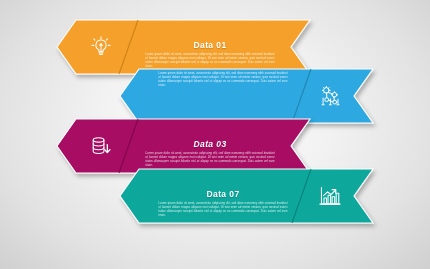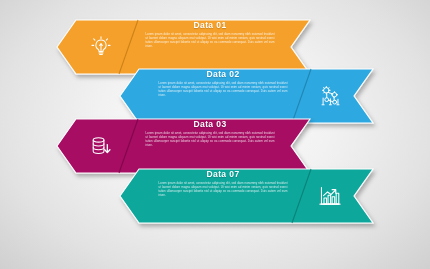--- a/index.html
+++ b/index.html
@@ -9,42 +9,42 @@
     background:radial-gradient(ellipse 70% 80% at 50% 45%,#fdfdfd 0%,#f2f2f2 38%,#e2e2e2 72%,#cfcfcf 100%);
   }
   #stage{position:relative;width:430px;height:269px;}
 
   .band{position:absolute;height:54px;}
   .band svg{position:absolute;inset:0;width:100%;height:100%;overflow:visible;}
 
   .content{position:absolute;top:0;height:100%;pointer-events:none;}
   .title{
     color:#ffffff;font-weight:bold;font-size:8.5px;letter-spacing:.4px;
-    text-align:center;margin:0;padding-top:0;line-height:10px;
+    text-align:center;margin:0;padding-top:20px;line-height:10px;
     text-shadow:0 1px 1px rgba(0,0,0,.18);
   }
   .body-txt{
     margin:3px auto 0;color:rgba(255,255,255,.80);
     font-size:2.9px;line-height:3.9px;text-align:justify;
     width:86%;word-spacing:.2px;
   }
   .icon-wrap{position:absolute;top:0;height:100%;display:flex;align-items:center;justify-content:center;}
   .icon-wrap svg{position:static;width:26px;height:26px;overflow:visible;}
 
   
   #band1{left:57px;top:20px;width:253px;}
   #band1 .content{left:78px;width:150px;}
   #band1 .icon-wrap{left:22px;width:44px;}
 
   #band2{left:120px;top:69px;width:253px;}
   #band2 .content{left:28px;width:150px;}
   #band2 .icon-wrap{left:188px;width:44px;}
 
   #band3{left:57px;top:119px;width:253px;}
-  #band3 .content{left:78px;width:150px;}
+  #band3 .content{left:78px;width:150px;font-style:italic;}
   #band3 .icon-wrap{left:22px;width:44px;}
 
   #band4{left:120px;top:169px;width:253px;}
   #band4 .content{left:28px;width:150px;}
   #band4 .icon-wrap{left:188px;width:44px;}
 </style>
 </head>
 <body>
 
 <div id="stage">
@@ -102,21 +102,20 @@
           <circle cx="12" cy="20.5" r="2.4"></circle>
           <circle cx="21.8" cy="23.5" r="2.4"></circle>
           <path d="M12 12.4v5.7M13.9 11.6l5.6 1.9M14.2 21.3l5.3 1.7M20.6 17.1l.7 4"></path>
           <path d="M7.5 18.5v7.5M16.5 19.5v6.5M25.8 20v6"></path>
           <path d="M6.2 26.8h2.6M15.2 26.8h2.6M24.5 26.8h2.6"></path>
         </g>
       </svg>
     </div>
 
     <div class="content">
-      <p class="title">Data 02</p>
       <p class="body-txt">Lorem ipsum dolor sit amet, consectetur adipiscing elit, sed diam nonummy nibh euismod tincidunt ut laoreet dolore magna aliquam erat volutpat. Ut wisi enim ad minim veniam, quis nostrud exerci tation ullamcorper suscipit lobortis nisl ut aliquip ex ea commodo consequat. Duis autem vel eum iriure.</p>
     </div>
   </div>
 
   <div class="band" id="band3">
     <svg viewBox="0 0 253 54" preserveAspectRatio="none">
       <defs>
         <filter id="sh3" x="-20%" y="-40%" width="150%" height="200%">
           <feDropShadow dx="2" dy="3" stdDeviation="2.2" flood-color="#000" flood-opacity=".28"></feDropShadow>
         </filter>

